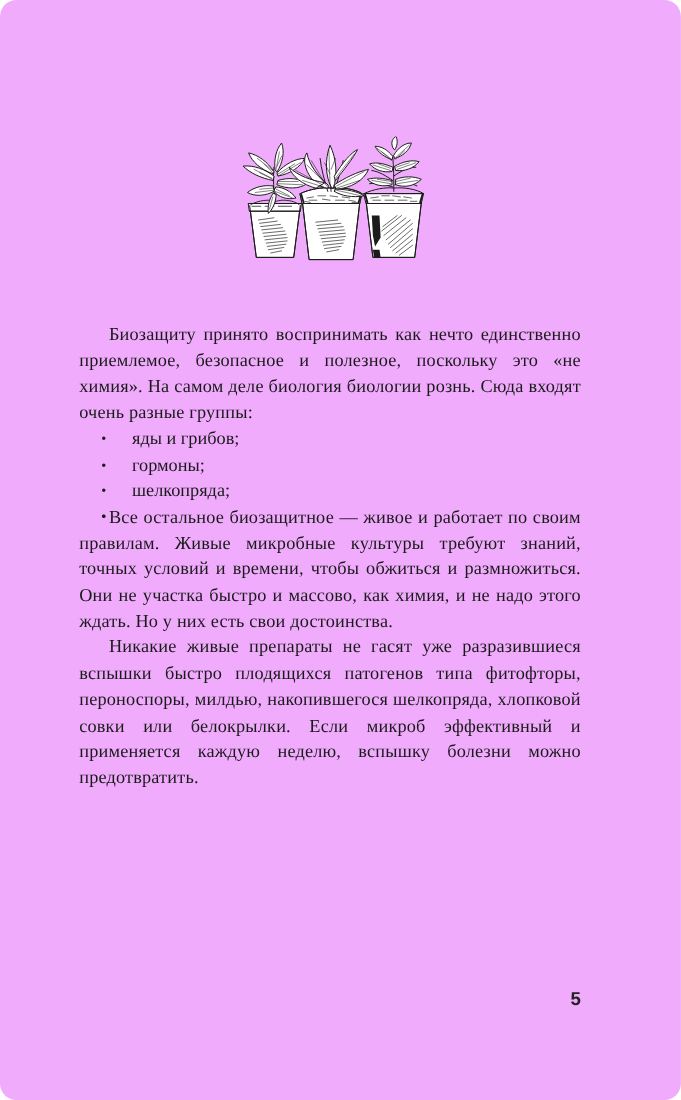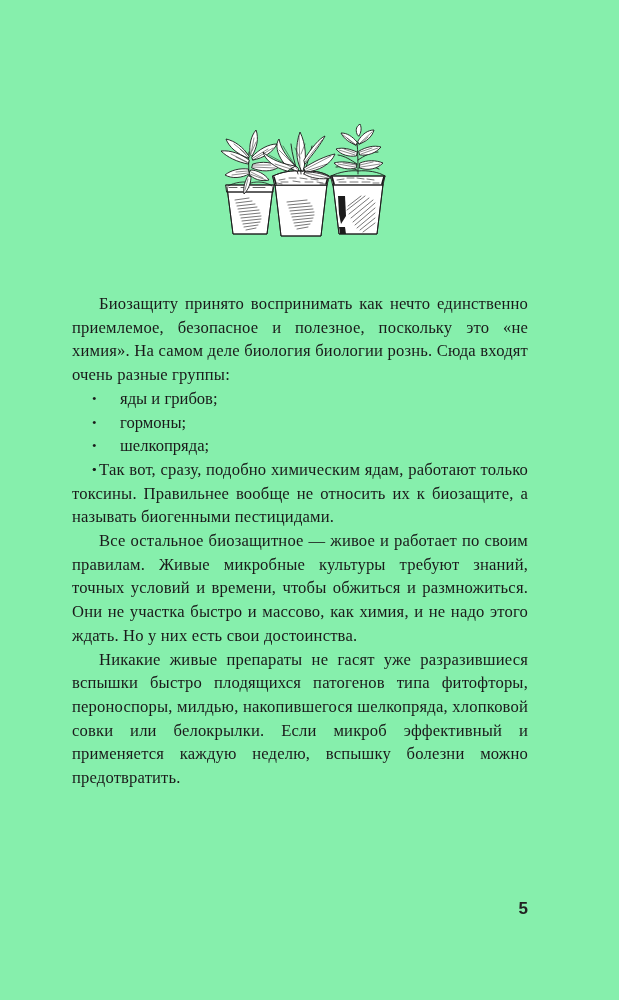--- a/index.html
+++ b/index.html
@@ -12,21 +12,22 @@
     height: 1000px;
     position: relative;
     overflow: hidden;
     font-family: "Liberation Serif", "DejaVu Serif", serif;
     color: #1a1a1a;
   }
 
   .page {
     position: absolute;
     inset: 0;
-    background: #86efac;
+    background: #f0abfc;
+    border-radius: 15px;
   }
 
   
   .illustration {
     position: absolute;
     left: 205px;
     top: 124px;
     width: 192px;
     height: 120px;
   }
@@ -316,21 +317,20 @@
         <span>шелкопряда;</span>
       </li>
       <li class="bullet-item">
         <span class="bullet-dot">•</span>
       </li>
       <li class="bullet-item">
         <span class="bullet-dot">•</span>
       </li>
     </ul>
 
-    <p class="para">Так вот, сразу, подобно химическим ядам, работают только токсины. Правильнее вообще не относить их к биозащите, а называть биогенными пестицидами.</p>
 
     <p class="para">Все остальное биозащитное — живое и работает по своим правилам. Живые микробные культуры требуют знаний, точных условий и времени, чтобы обжиться и размножиться. Они не участка быстро и массово, как химия, и не надо этого ждать. Но у них есть свои достоинства.</p>
 
 
     <p class="para">Никакие живые препараты не гасят уже разразившиеся вспышки быстро плодящихся патогенов типа фитофторы, пероноспоры, милдью, накопившегося шелкопряда, хлопковой совки или белокрылки. Если микроб эффективный и применяется каждую неделю, вспышку болезни можно предотвратить.</p>
   </div>
 
   <div class="folio">5</div>
 
 </div>

